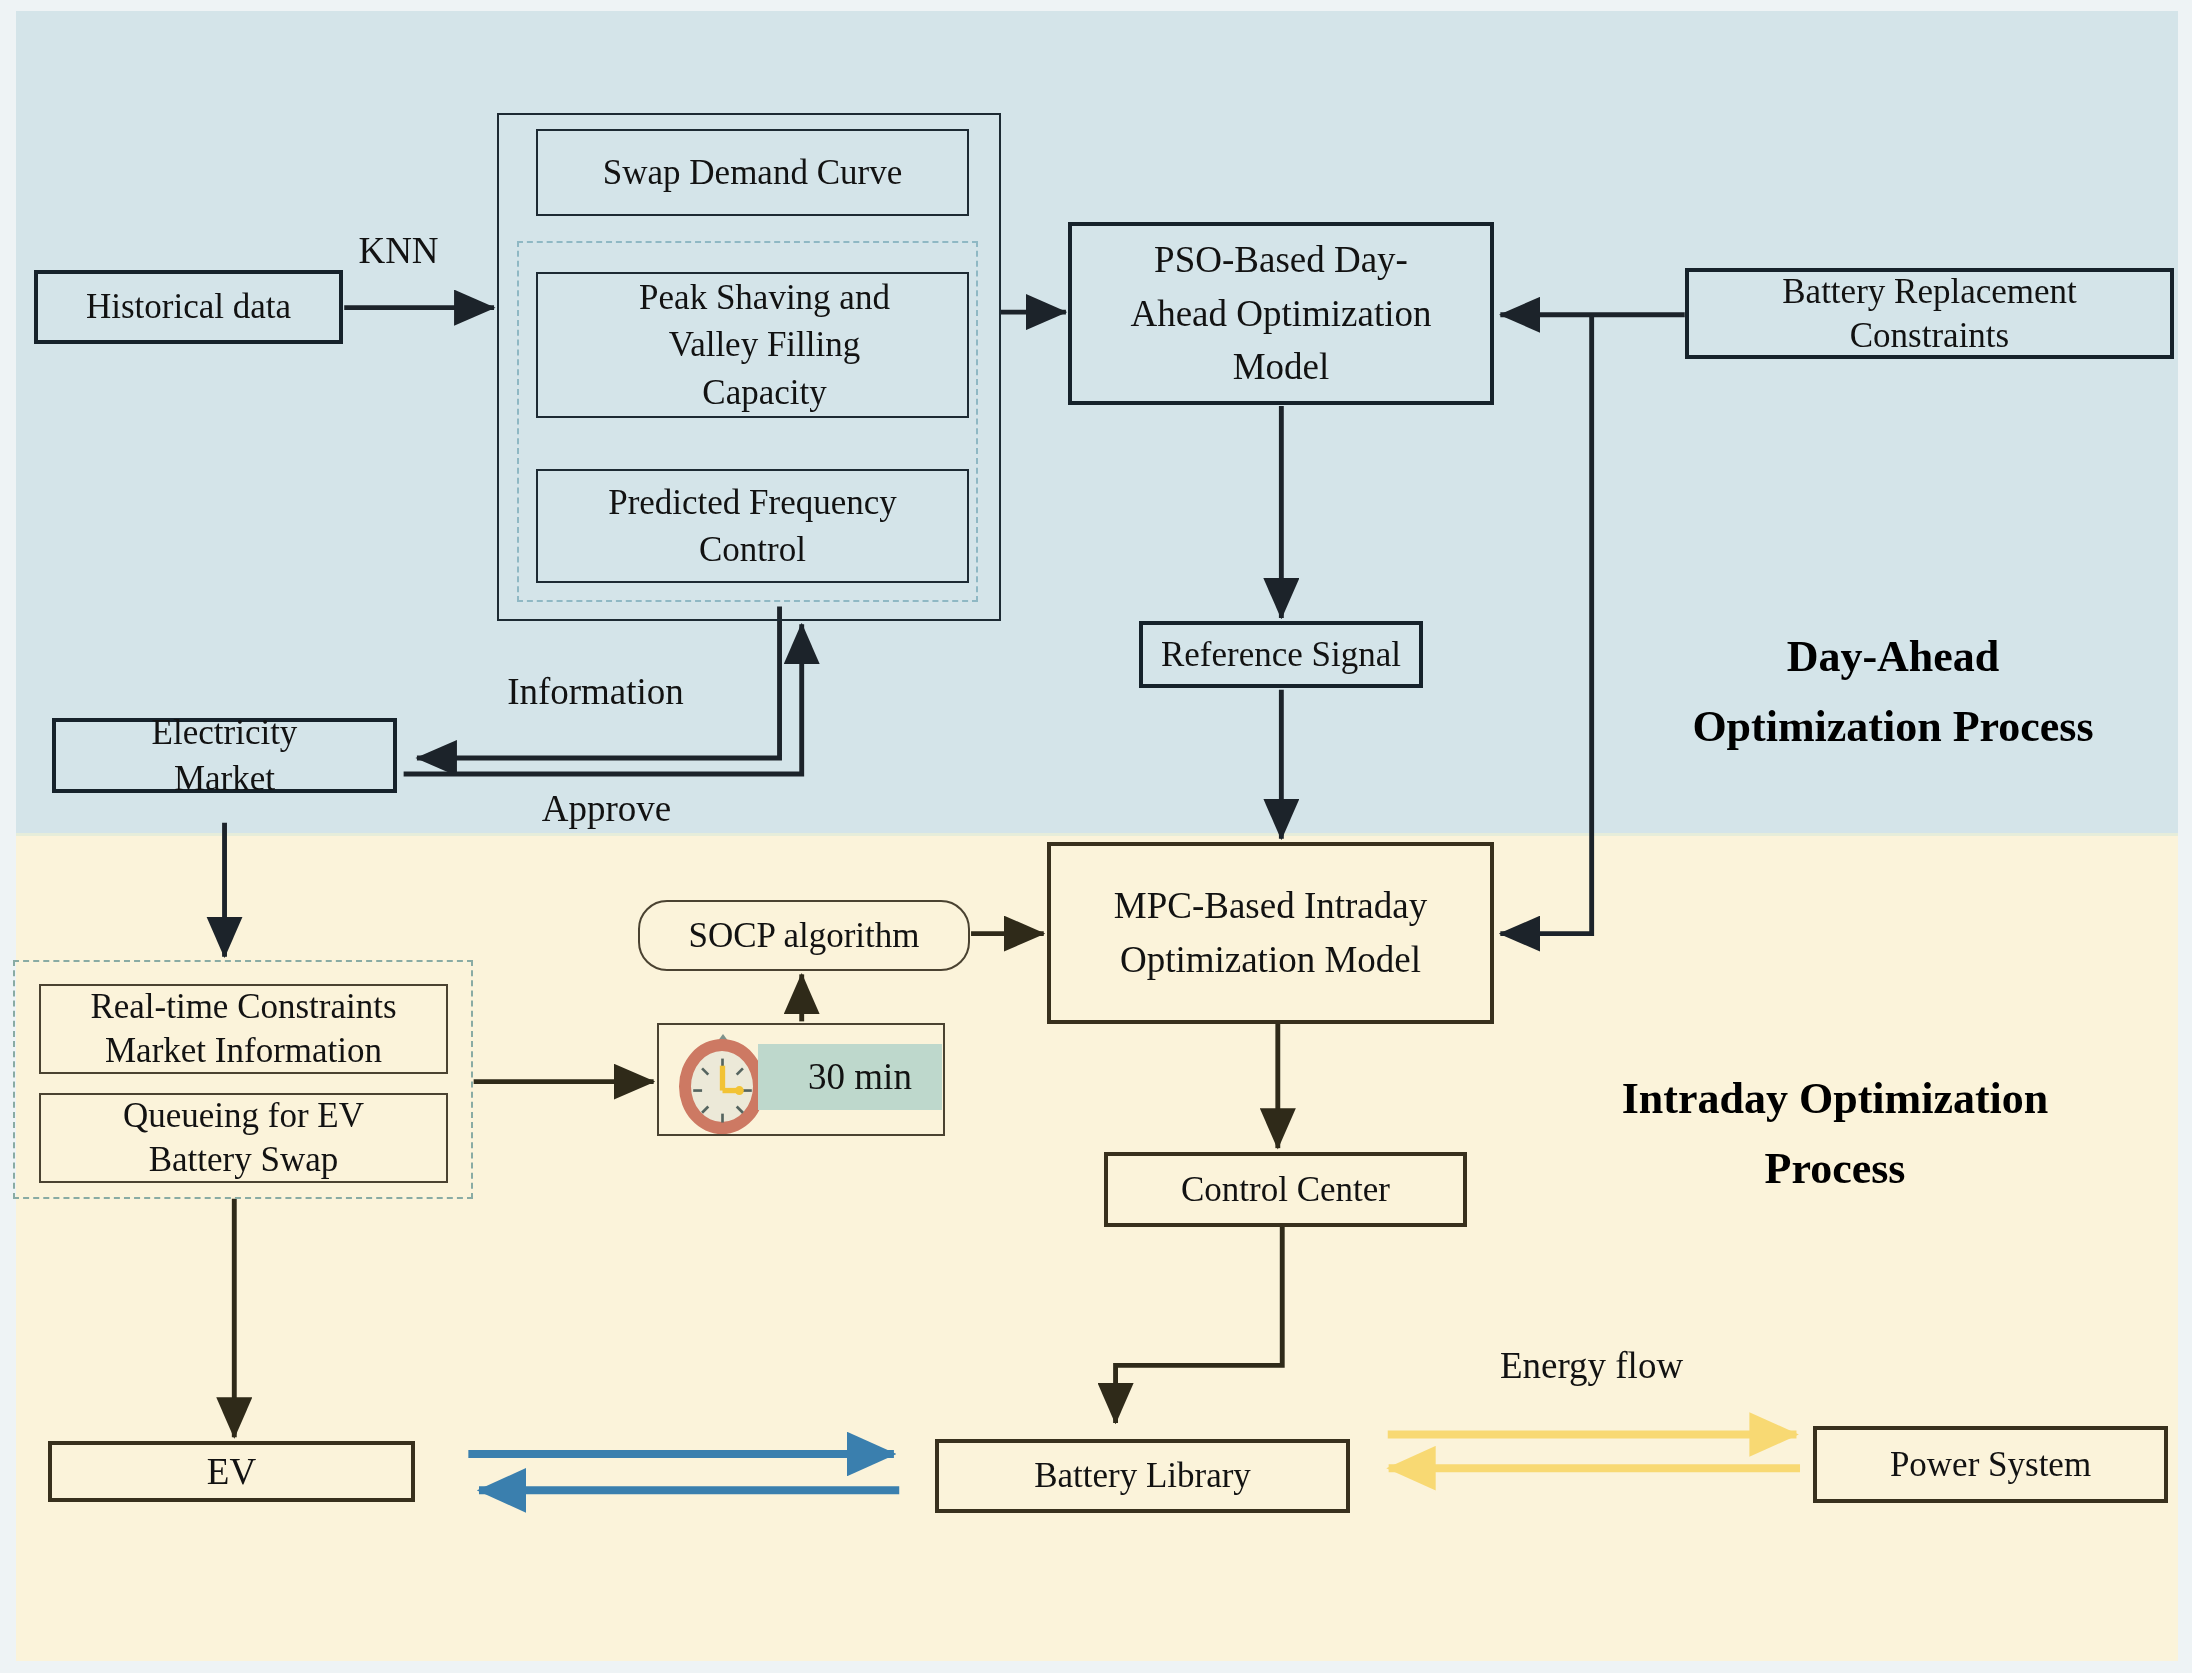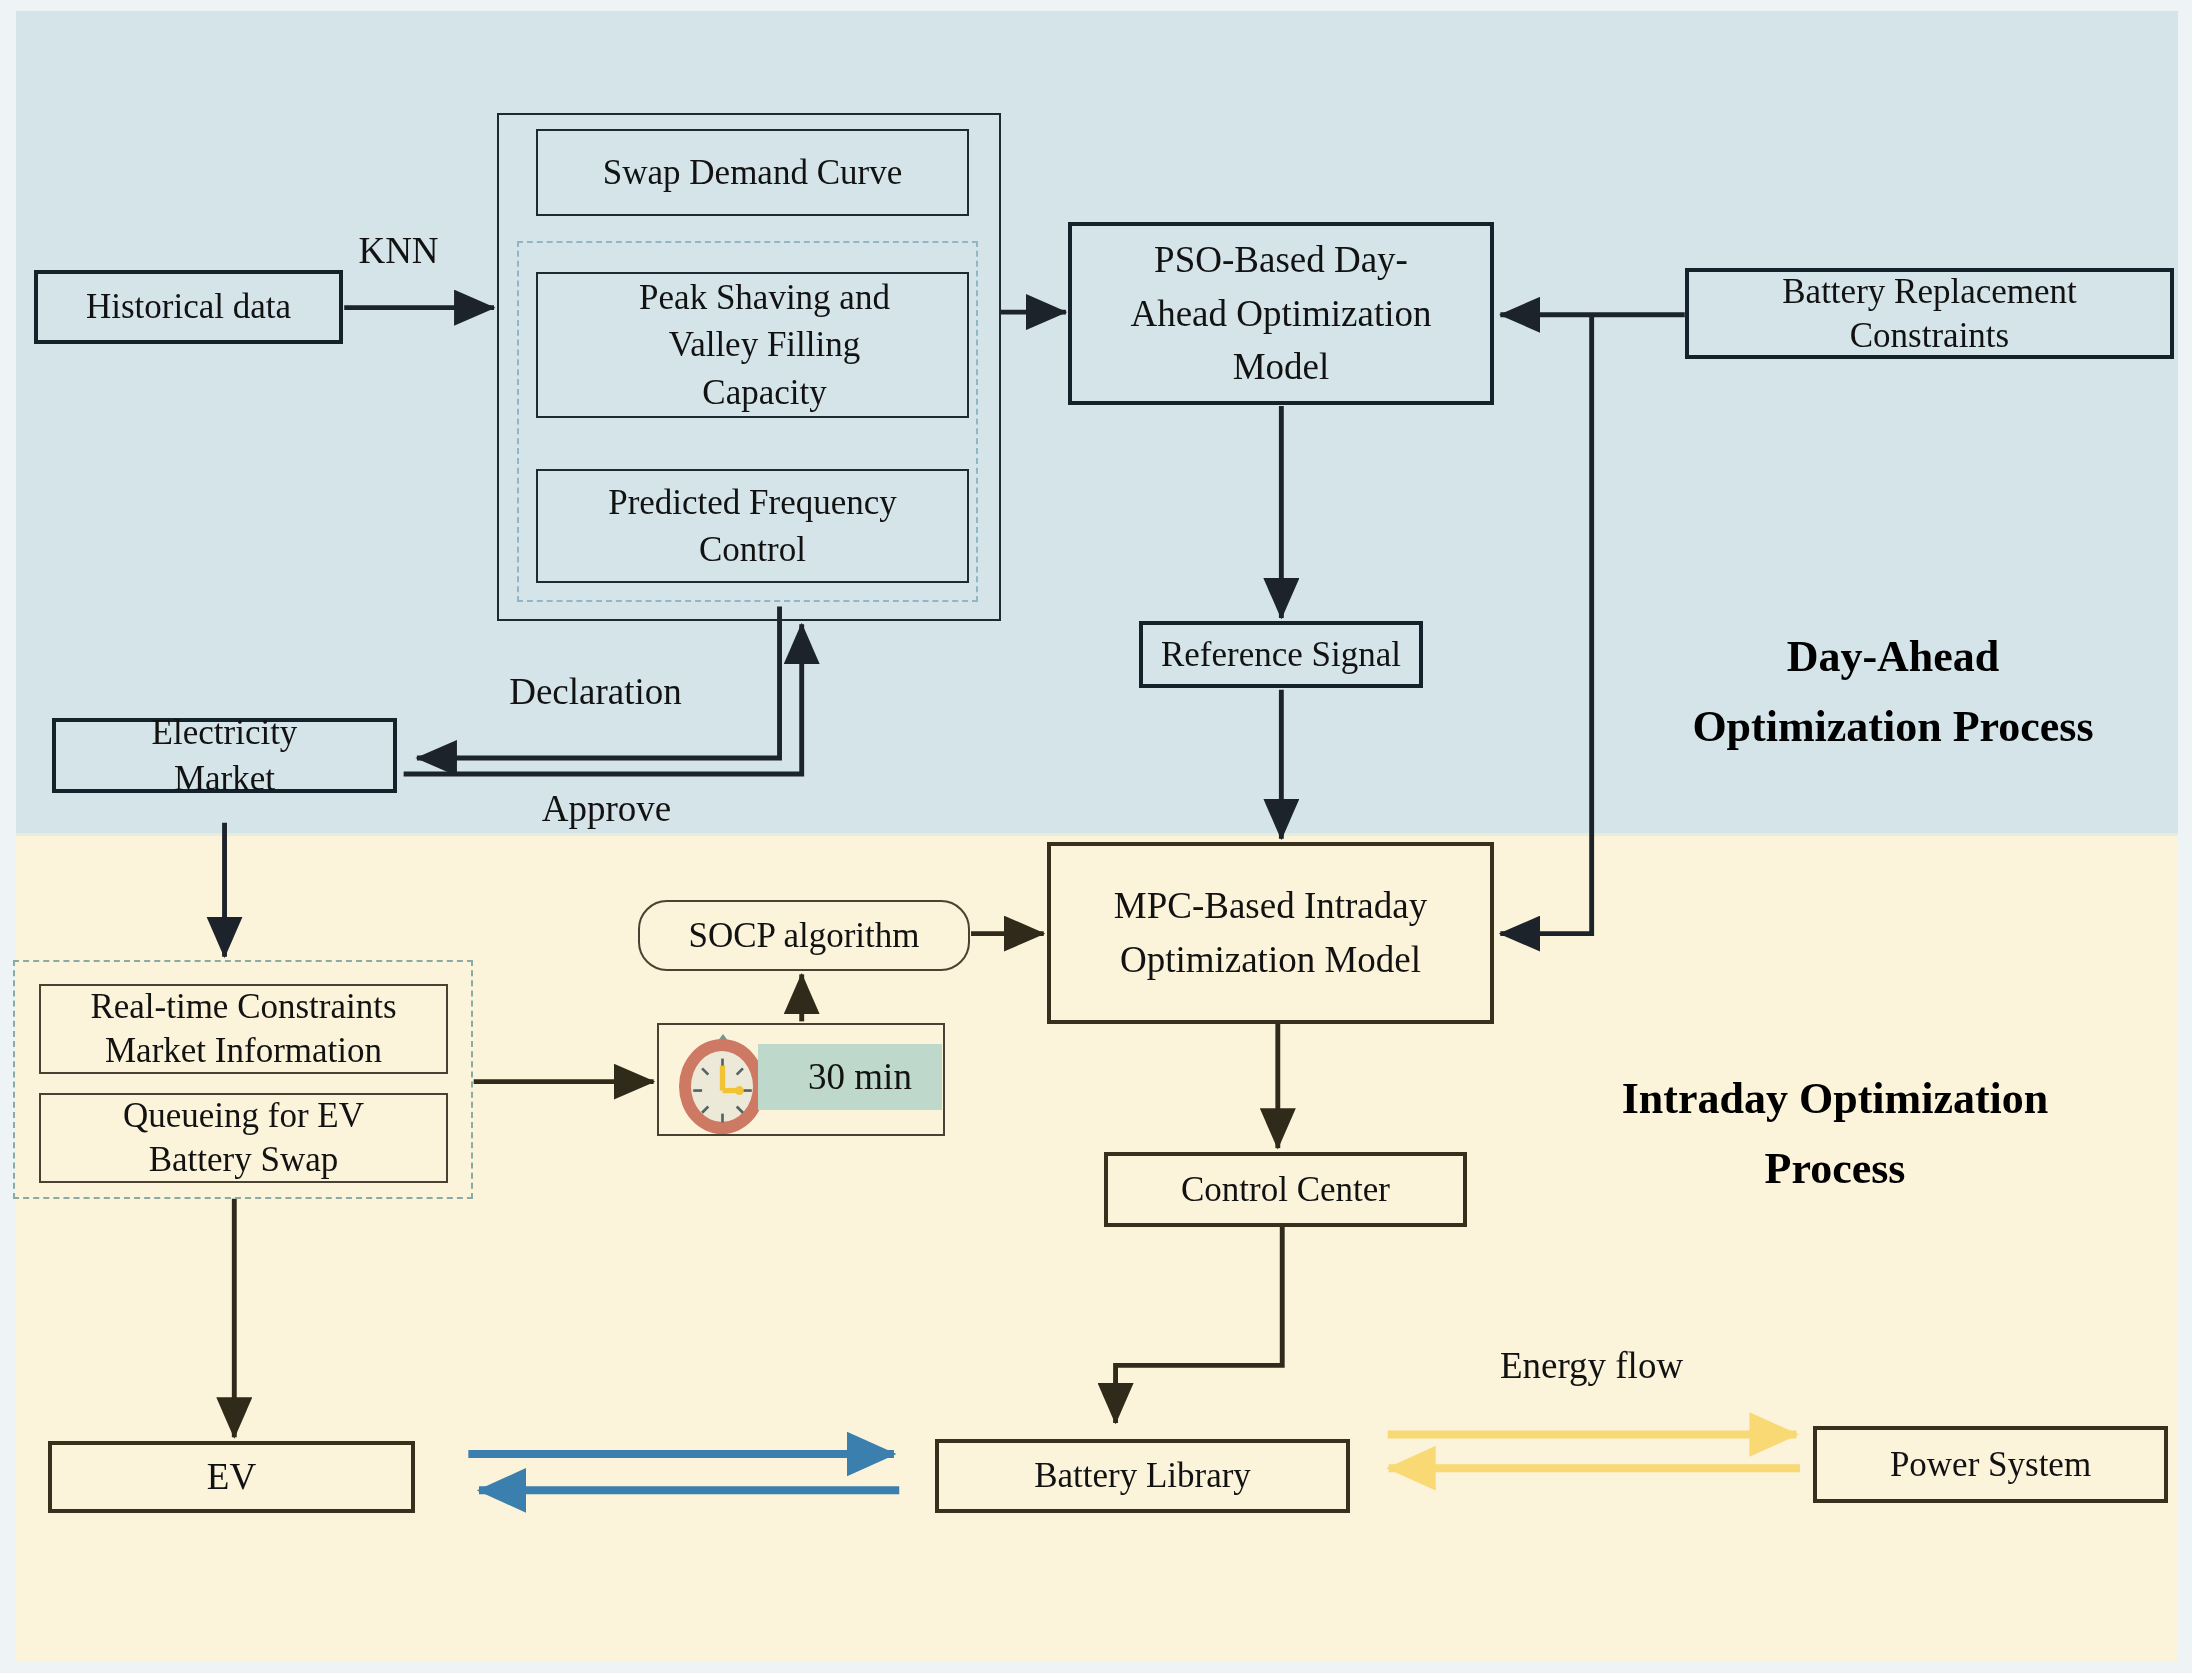--- a/index.html
+++ b/index.html
@@ -146,37 +146,37 @@
   <div class="hdr" style="left:1494px;top:622px;width:798px;">
     <div>Day-Ahead</div>
     <div>Optimization  Process</div>
   </div>
 
   <div class="node b-dark" style="left:52px;top:718px;width:345px;height:75px;line-height:1.3;">
     <span>Electricity</span>
     <span>Market</span>
   </div>
 
-  <div class="lbl" style="left:418px;top:670px;width:355px;">Declaration</div>
+  <div class="lbl" style="left:418px;top:670px;width:355px;">Information</div>
 
   <div class="lbl" style="left:429px;top:787px;width:355px;">Approve</div>
 
   <div class="node dash-teal" style="left:13.3px;top:960px;width:460px;height:239px;"></div>
 
   <div class="node b-olive-thin" style="left:39px;top:984px;width:409px;height:90px;line-height:1.25;">
     <span>Real-time Constraints</span>
     <span>Market Information</span>
   </div>
 
   <div class="node b-olive-thin" style="left:39px;top:1093px;width:409px;height:90px;line-height:1.25;">
     <span>Queueing for EV</span>
     <span>Battery Swap</span>
   </div>
 
-  <div class="node b-olive big" style="left:48px;top:1441px;width:367px;height:72px;">
+  <div class="node b-olive big" style="left:48px;top:1441px;width:367px;height:61px;">
     <span>EV</span>
   </div>
 
   <div class="node b-olive-thin" style="left:657px;top:1023px;width:288px;height:113px;">
     <div id="clock-icon" style="left:19.5px;top:14px;width:87px;height:96px;">
       <div id="clock-tri"></div>
       <div id="clock-ring"></div>
       <svg width="87" height="96" viewBox="0 0 98 108" style="position:absolute;left:0;top:0;z-index:5;">
         <g stroke="#55645f" stroke-width="3">
           <line x1="49" y1="22" x2="49" y2="32"></line>

